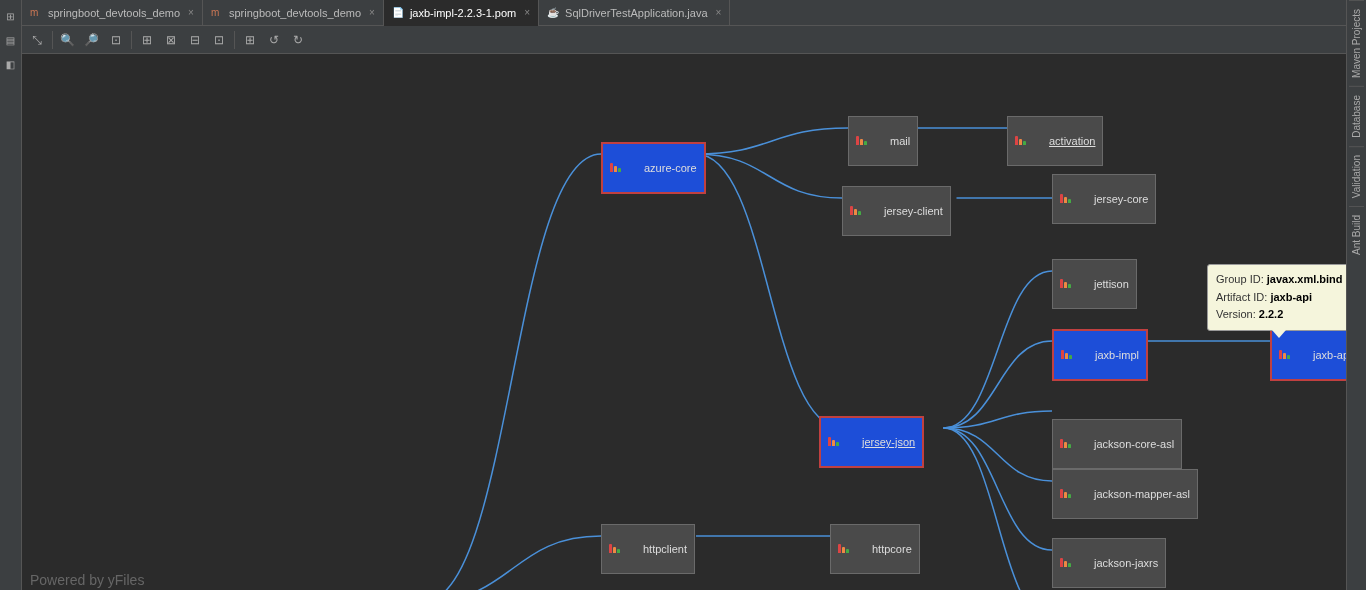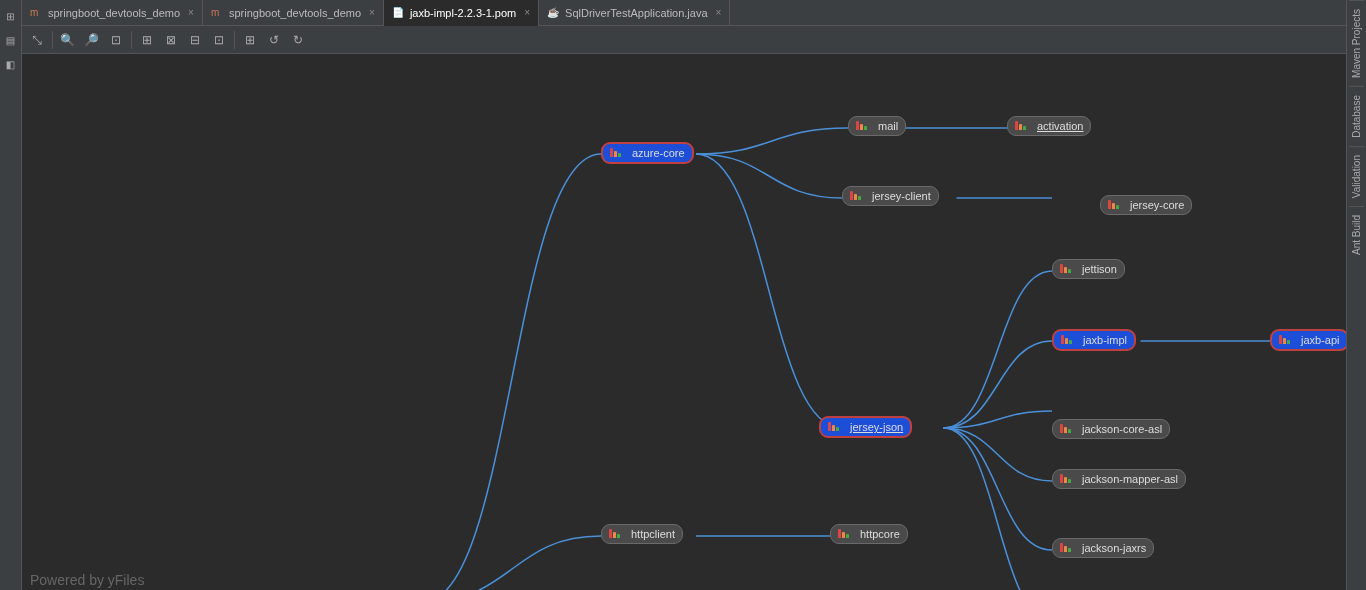--- a/index.html
+++ b/index.html
@@ -123,25 +123,25 @@
       width: 100%;
       height: 100%;
       pointer-events: none;
     }
 
     
     .dep-node {
       position: absolute;
       display: flex;
       align-items: center;
-      gap: 8px;
-      padding: 3px 7px;
+      gap: 20px;
+      padding: 18px 7px;
       background: #4a4a4a;
       border: 1px solid #6a6a6a;
-      border-radius: 9px;
+      border-radius: 0;
       font-size: 11px;
       color: #ddd;
       white-space: nowrap;
       cursor: pointer;
     }
     .dep-node.highlight {
       border: 2px solid #c04040;
       background: #1d4ed8;
     }
     .node-icon {
@@ -297,20 +297,35 @@
         <path d="M 921.5 374 C 975.75 374, 975.75 217, 1030 217" fill="none" stroke="#4a90d9" stroke-width="1.5"></path>
         <path d="M 921.5 374 C 975.75 374, 975.75 287, 1030 287" fill="none" stroke="#4a90d9" stroke-width="1.5"></path>
         <path d="M 921.5 374 C 975.75 374, 975.75 357, 1030 357" fill="none" stroke="#4a90d9" stroke-width="1.5"></path>
         <path d="M 921.5 374 C 975.75 374, 975.75 427, 1030 427" fill="none" stroke="#4a90d9" stroke-width="1.5"></path>
         <path d="M 921.5 374 C 975.75 374, 975.75 496, 1030 496" fill="none" stroke="#4a90d9" stroke-width="1.5"></path>
         <path d="M 921.5 374 C 975.75 374, 975.75 566, 1030 566" fill="none" stroke="#4a90d9" stroke-width="1.5"></path>
         <path d="M 1118.5 287 C 1183.25 287, 1183.25 287, 1248 287" fill="none" stroke="#4a90d9" stroke-width="1.5"></path>
         <path d="M 674 482 C 741 482, 741 482, 808 482" fill="none" stroke="#4a90d9" stroke-width="1.5"></path>
       </svg>
 
+    <div class="tooltip-box" style="left: 1185px; top: 210px;">
+      <div>
+        <span class="tooltip-label">Group ID:</span>
+        <span class="tooltip-value">javax.xml.bind</span>
+      </div>
+      <div>
+        <span class="tooltip-label">Artifact ID:</span>
+        <span class="tooltip-value">jaxb-api</span>
+      </div>
+      <div>
+        <span class="tooltip-label">Version:</span>
+        <span class="tooltip-value">2.2.2</span>
+      </div>
+      <div class="tooltip-arrow"></div>
+    </div>
 
     <div class="footer">Powered by yFiles</div>
   <div class="dep-node highlight" style="left: 579px; top: 88px;">
         <div class="node-icon">
           <div class="bar-row">
     <div class="bar red"></div>
     <div class="bar orange"></div>
     <div class="bar green"></div>
   </div>
         </div>
@@ -339,21 +354,21 @@
       <div class="dep-node" style="left: 820px; top: 132px;">
         <div class="node-icon">
           <div class="bar-row">
     <div class="bar red"></div>
     <div class="bar orange"></div>
     <div class="bar green"></div>
   </div>
         </div>
         <span>jersey-client</span>
       </div>
-      <div class="dep-node" style="left: 1030px; top: 141px; margin-left: 48px;">
+      <div class="dep-node" style="left: 1030px; top: 120px;">
         <div class="node-icon">
           <div class="bar-row">
     <div class="bar red"></div>
     <div class="bar orange"></div>
     <div class="bar green"></div>
   </div>
         </div>
         <span>jersey-core</span>
       </div>
       <div class="dep-node" style="left: 1030px; top: 205px;">

